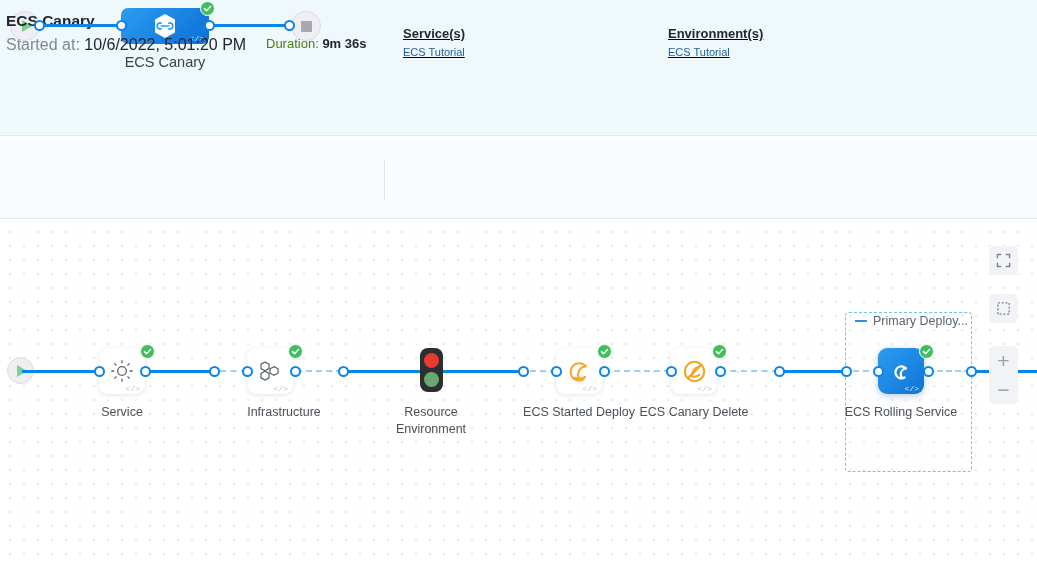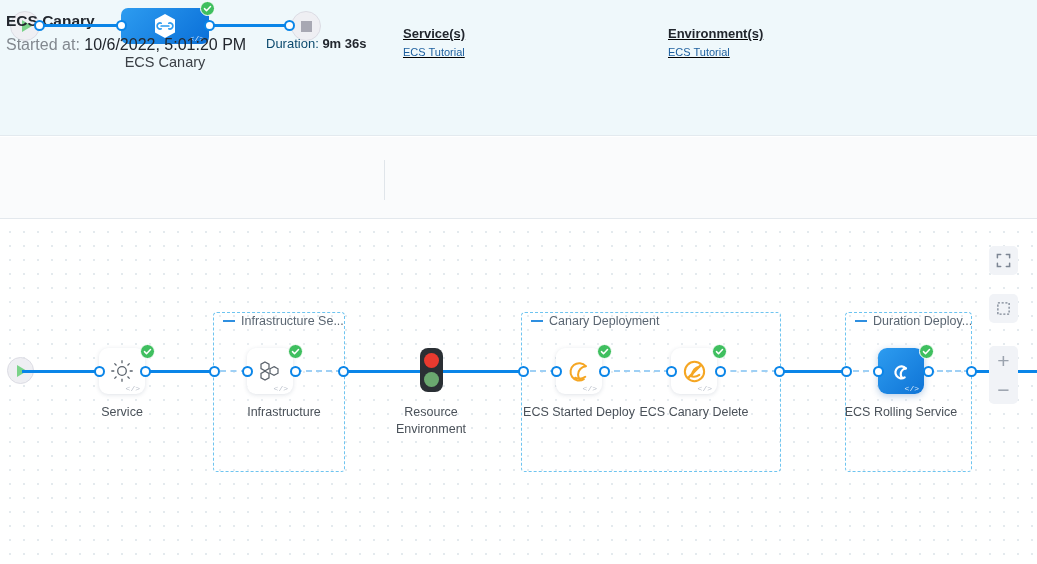--- a/index.html
+++ b/index.html
@@ -88,21 +88,21 @@
   }
   .started-line {
     position: absolute; left: 6px; top: 36px;
     font-size: 16px; color: #22272e;
   }
   .started-line .lbl { color: #82888f; }
   .duration-line {
     position: absolute; left: 266px; top: 36px;
     font-size: 13px; color: #22272e; font-weight: bold;
   }
-  .duration-line .lbl { color: #0c4a6e; font-weight: normal; }
+  .duration-line .lbl { color: #4d7c0f; font-weight: normal; }
 
   .vdiv {
     position: absolute; left: 384px; top: 160px;
     width: 1px; height: 40px; background: #e0e5ea; z-index: 3;
   }
   .meta-col { position: absolute; top: 26px; text-decoration: underline; }
   .meta-col.svc { left: 403px; }
   .meta-col.env { left: 668px; }
   .meta-head { font-size: 13px; font-weight: bold; color: #22272e; margin-bottom: 5px; }
   .meta-link { font-size: 11px; color: #1d5f9e; cursor: pointer; }
@@ -237,38 +237,26 @@
   <div class="meta-link">ECS Tutorial</div>
 </div>
 
 <div class="meta-col env">
   <div class="meta-head">Environment(s)</div>
   <div class="meta-link">ECS Tutorial</div>
 </div>
 
 <div class="canvas">
 
-  <div class="group-box" style="left:213px; top:92px; width:132px; height:160px;">
-    <div class="group-title">
-      <span class="group-dash"></span>
-      <span>Infrastructure Se...</span>
-    </div>
-  </div>
-
-  <div class="group-box" style="left:521px; top:92px; width:260px; height:160px;">
-    <div class="group-title">
-      <span class="group-dash"></span>
-      <span>Canary Deployment</span>
-    </div>
-  </div>
+
 
   <div class="group-box" style="left:845px; top:92px; width:127px; height:160px;">
     <div class="group-title">
       <span class="group-dash"></span>
-      <span>Duration Deploy...</span>
+      <span>Primary Deploy...</span>
     </div>
   </div>
 
   <div class="link" style="left:22px; top:150px; width:84px;"></div>
   <div class="link" style="left:145px; top:150px; width:70px;"></div>
   <div class="link dashed" style="left:220px; top:150px; width:27px;"></div>
   <div class="link dashed" style="left:296px; top:150px; width:46px;"></div>
   <div class="link" style="left:345px; top:150px; width:76px;"></div>
   <div class="link" style="left:443px; top:150px; width:84px;"></div>
   <div class="link dashed" style="left:530px; top:150px; width:26px;"></div>

